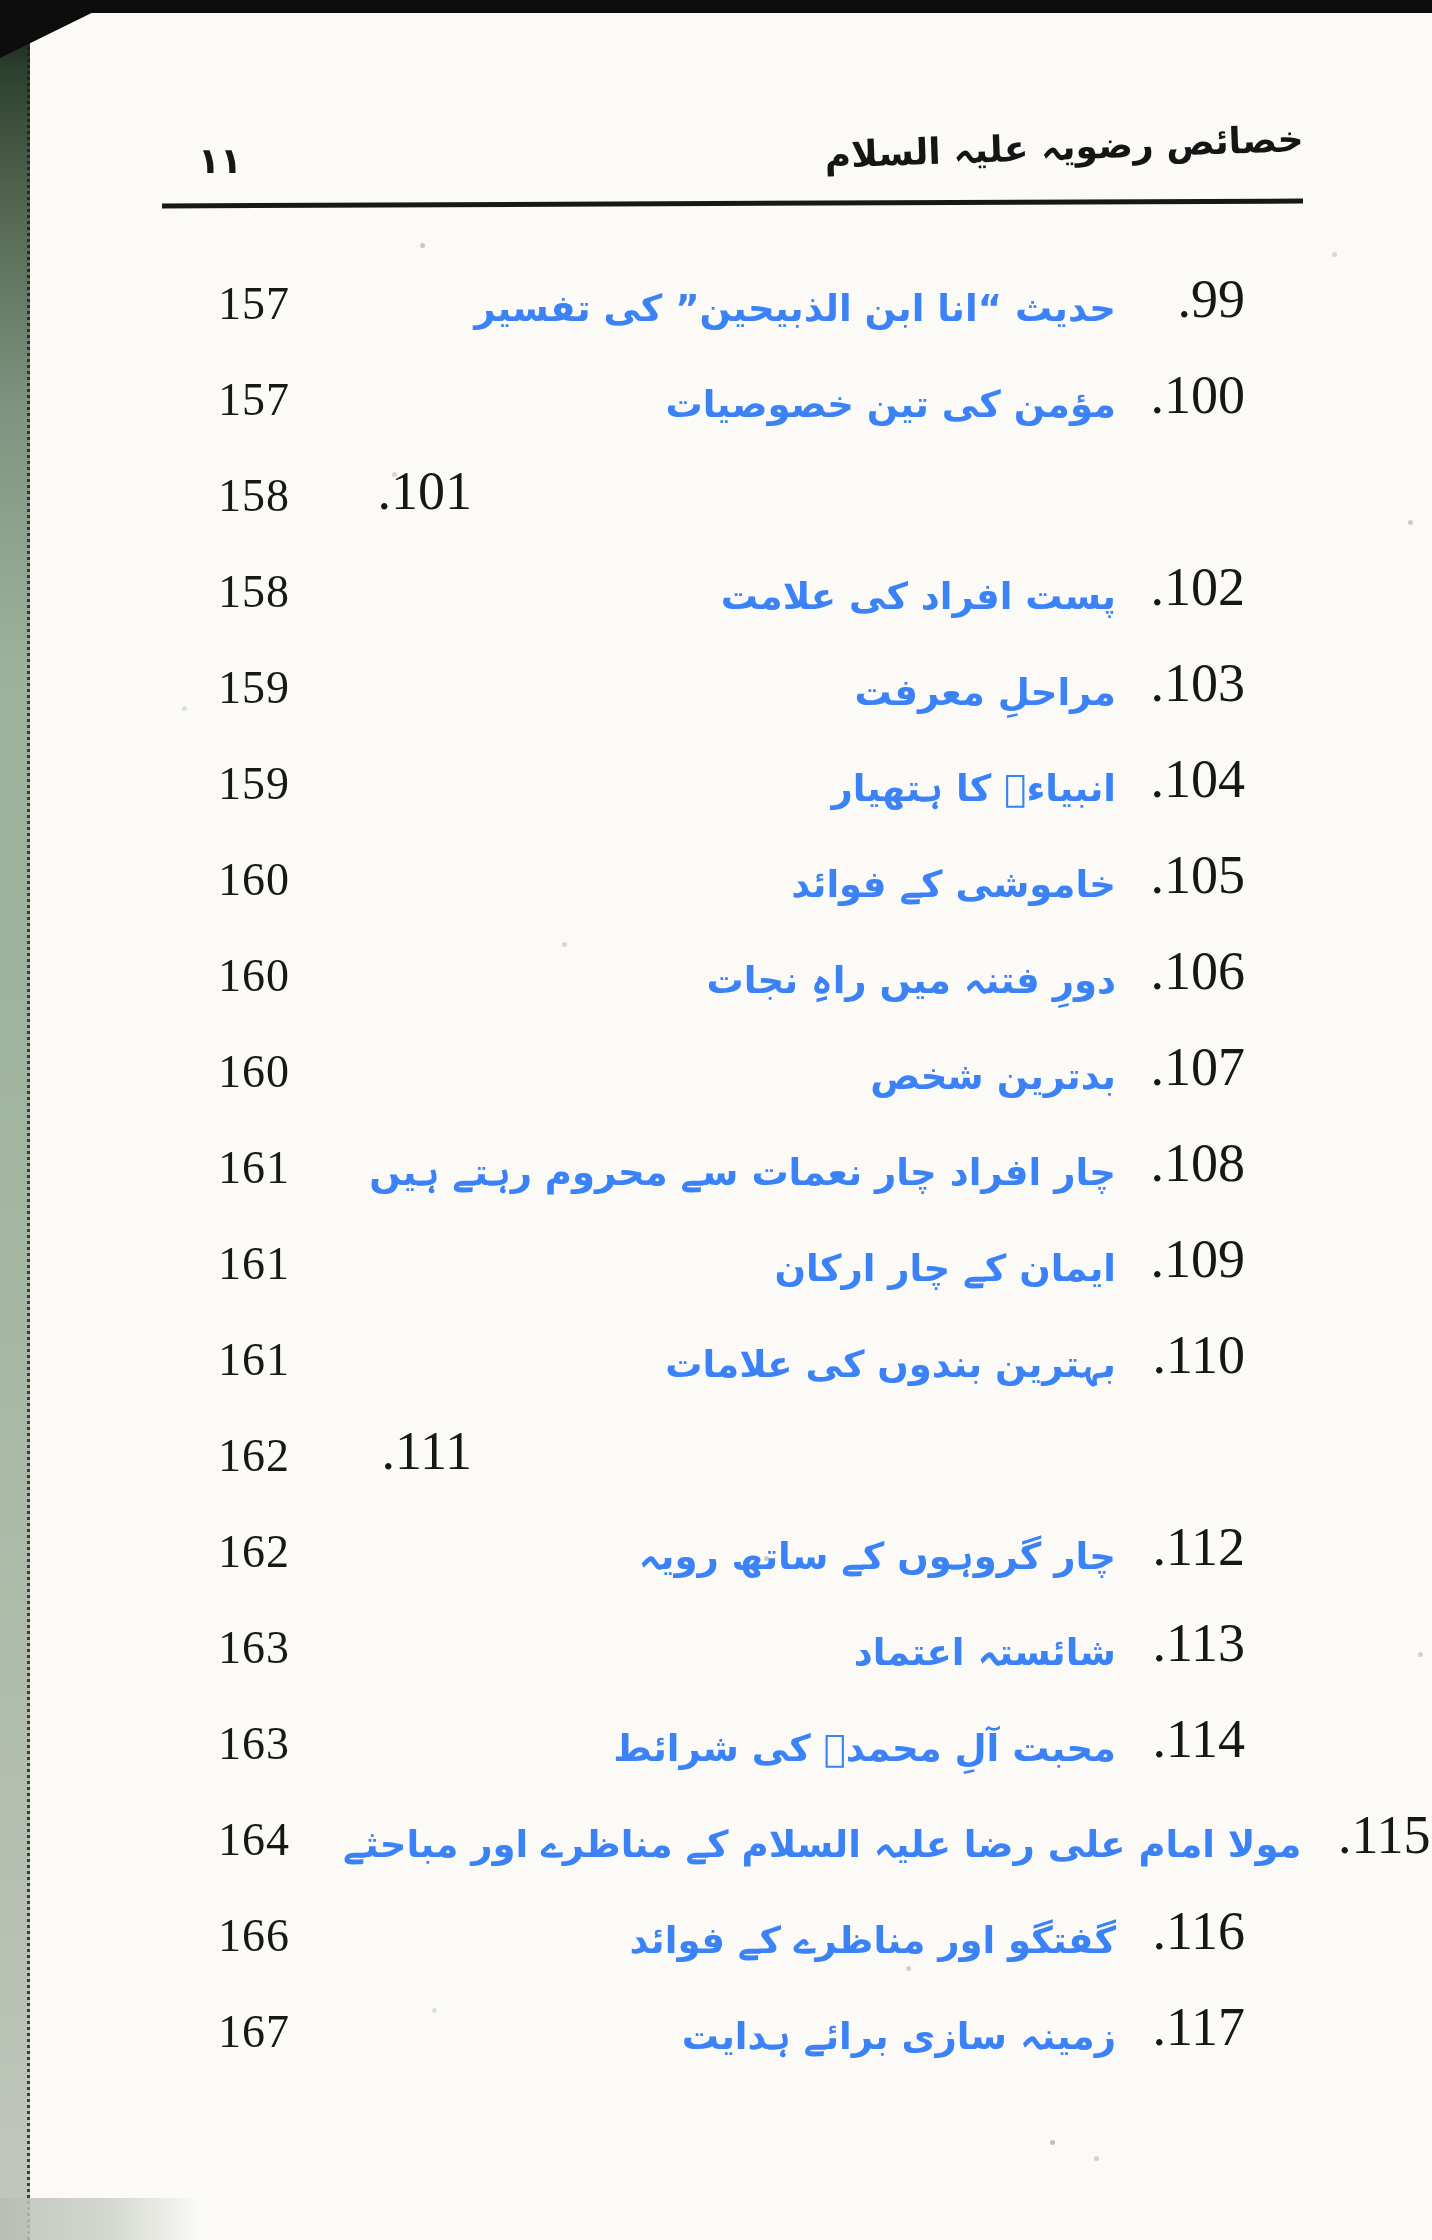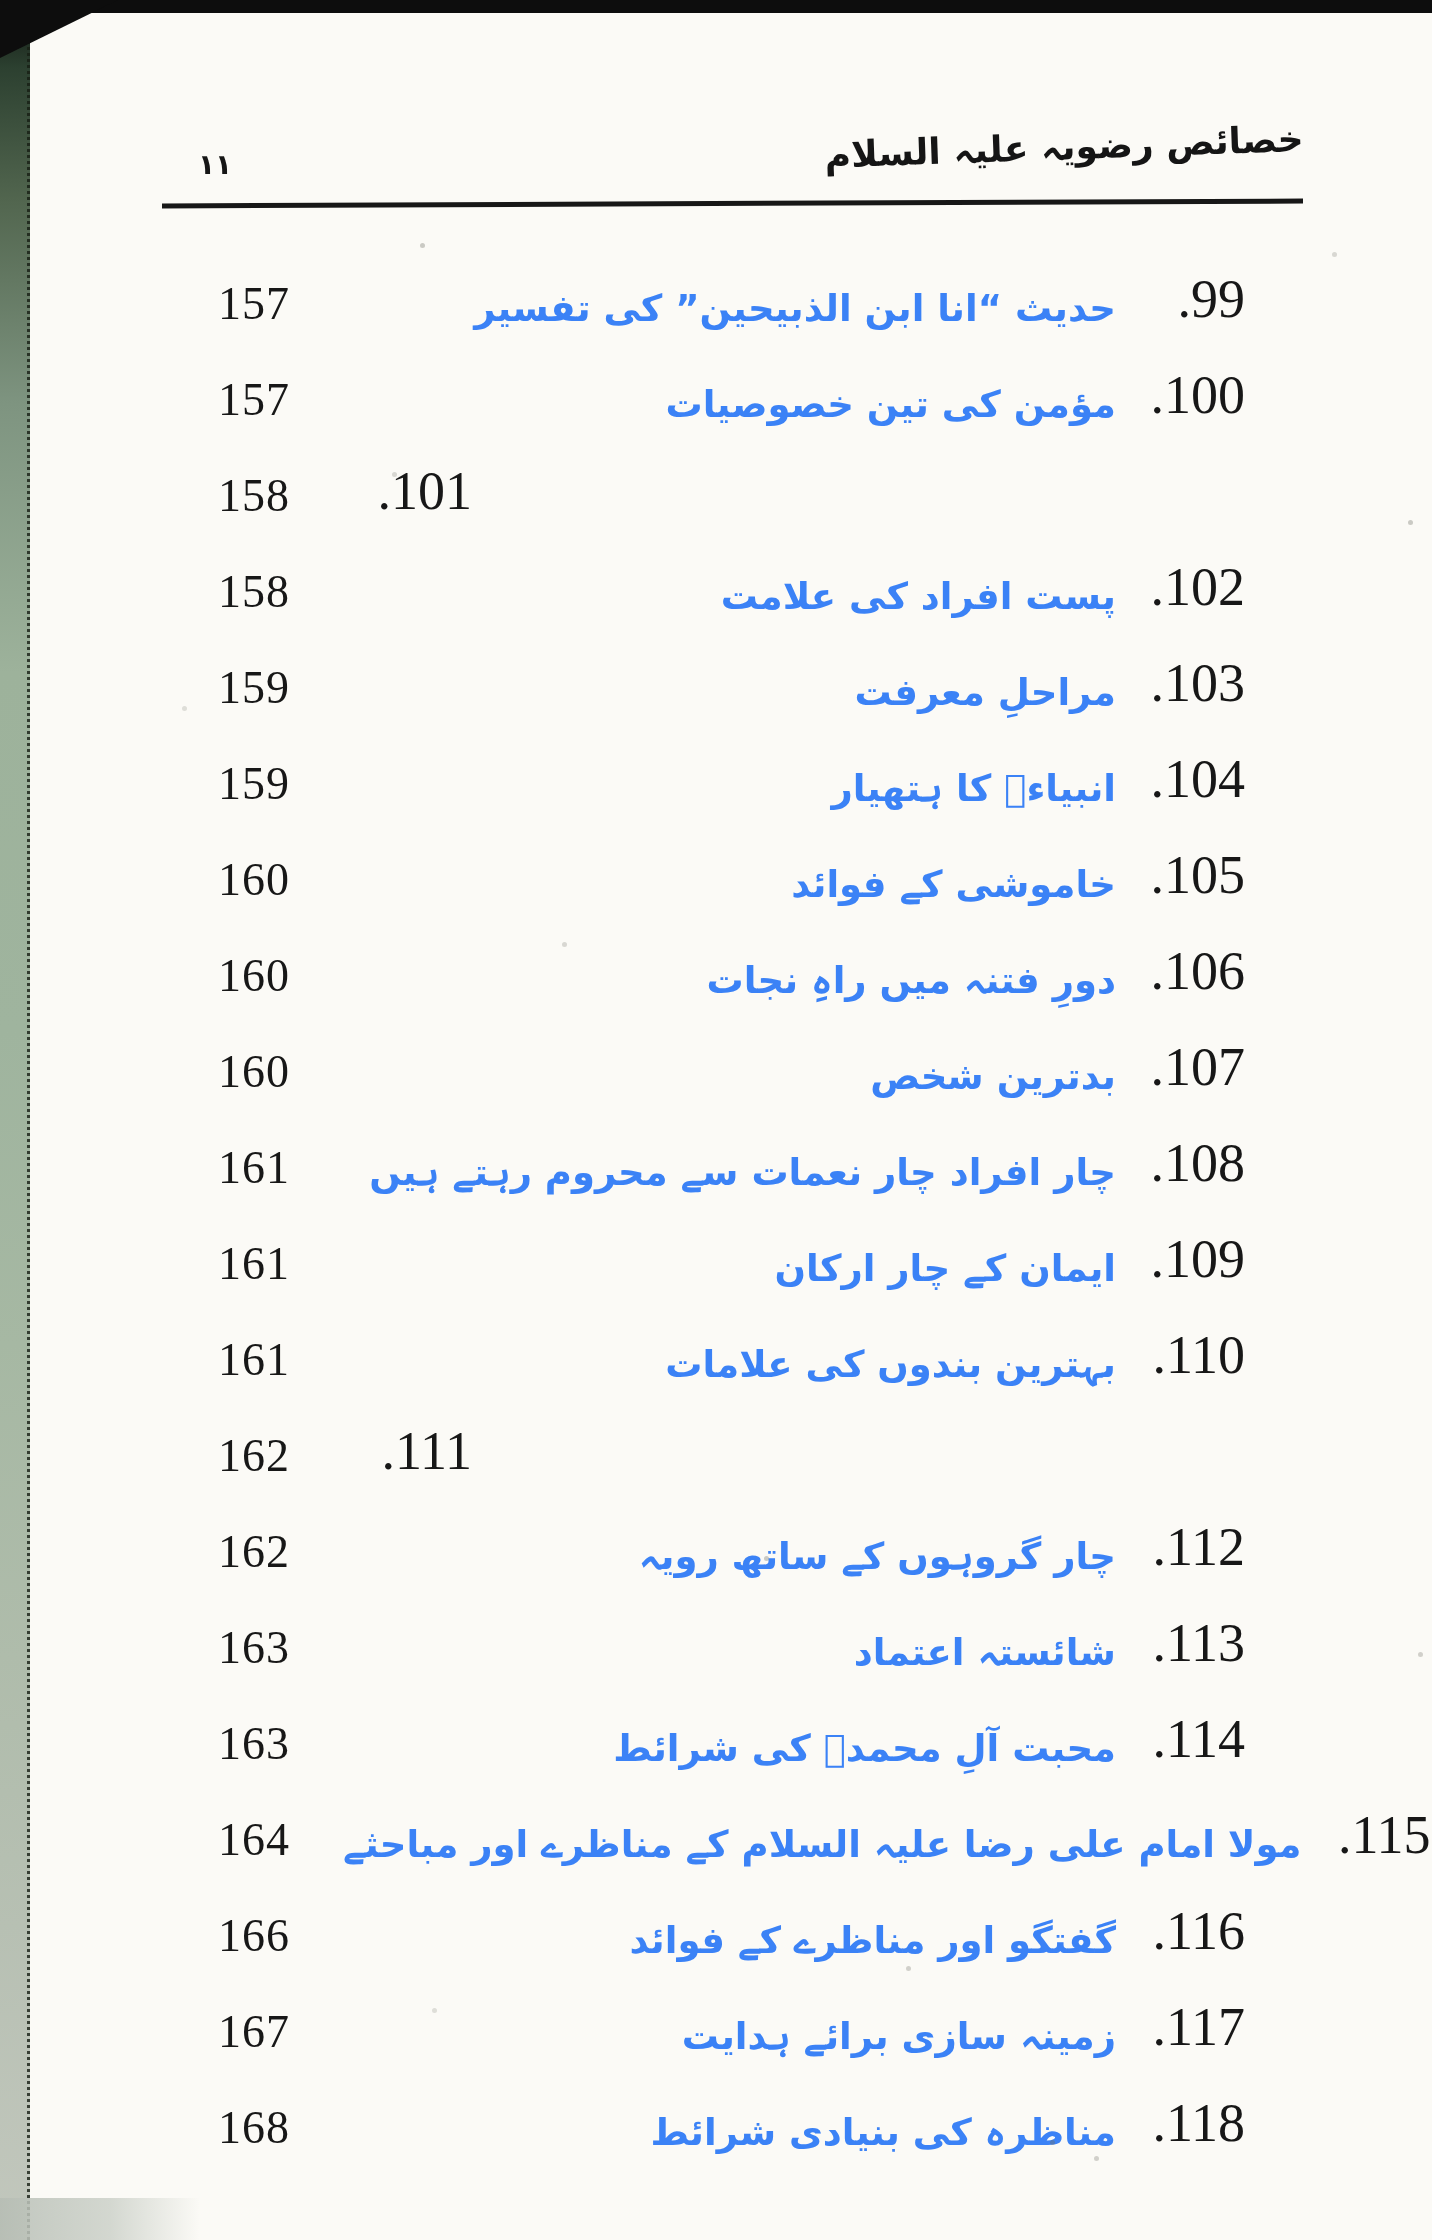--- a/index.html
+++ b/index.html
@@ -30,23 +30,23 @@
     background:#0d0d0d;
     clip-path:polygon(0 0,100% 0,0 100%);
   }
   .bottom-shadow{
     position:absolute;left:0;bottom:0;width:200px;height:42px;
     background:linear-gradient(90deg,#b6bdb4 0%,#ccd1c9 55%,rgba(251,250,246,0) 100%);
     opacity:.85;
   }
   
   .folio{
-    position:absolute;top:148px;left:198px;
+    position:absolute;top:140px;left:198px;
     font-family:"DejaVu Sans", sans-serif;
-    font-size:28px;font-weight:700;letter-spacing:2px;
+    font-size:36px;font-weight:700;letter-spacing:2px;
     color:#161616;
   }
   .book-title{
     position:absolute;top:118px;right:128px;
     direction:rtl;white-space:nowrap;
     font-family:"DejaVu Sans", sans-serif;
     font-size:36px;font-weight:700;
     color:#151515;
     transform:rotate(-2deg);
     transform-origin:right bottom;
@@ -193,25 +193,20 @@
   </div>
   <div class="row">
     <span class="pref">166</span>
     <span class="title">گفتگو اور مناظرے کے فوائد</span>
     <span class="num">116.</span>
   </div>
   <div class="row">
     <span class="pref">167</span>
     <span class="title">زمینہ سازی برائے ہدایت</span>
     <span class="num">117.</span>
-  </div>
-  <div class="row">
-    <span class="pref">168</span>
-    <span class="title">مناظرہ کی بنیادی شرائط</span>
-    <span class="num">118.</span>
   </div>
 </div>
 
 <div class="speck s1"></div>
 <div class="speck s2"></div>
 <div class="speck s3"></div>
 <div class="speck s4"></div>
 <div class="speck s5"></div>
 <div class="speck s6"></div>
 <div class="speck s7"></div>

